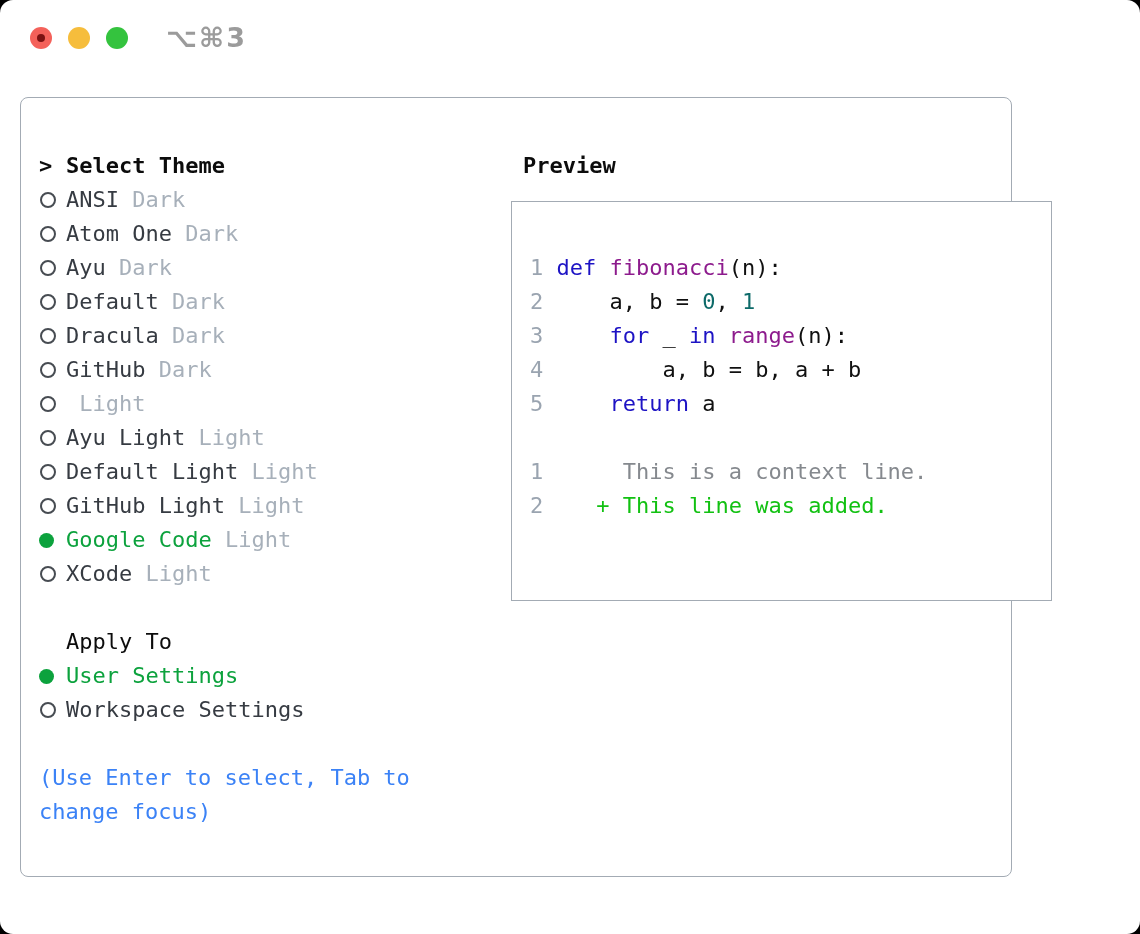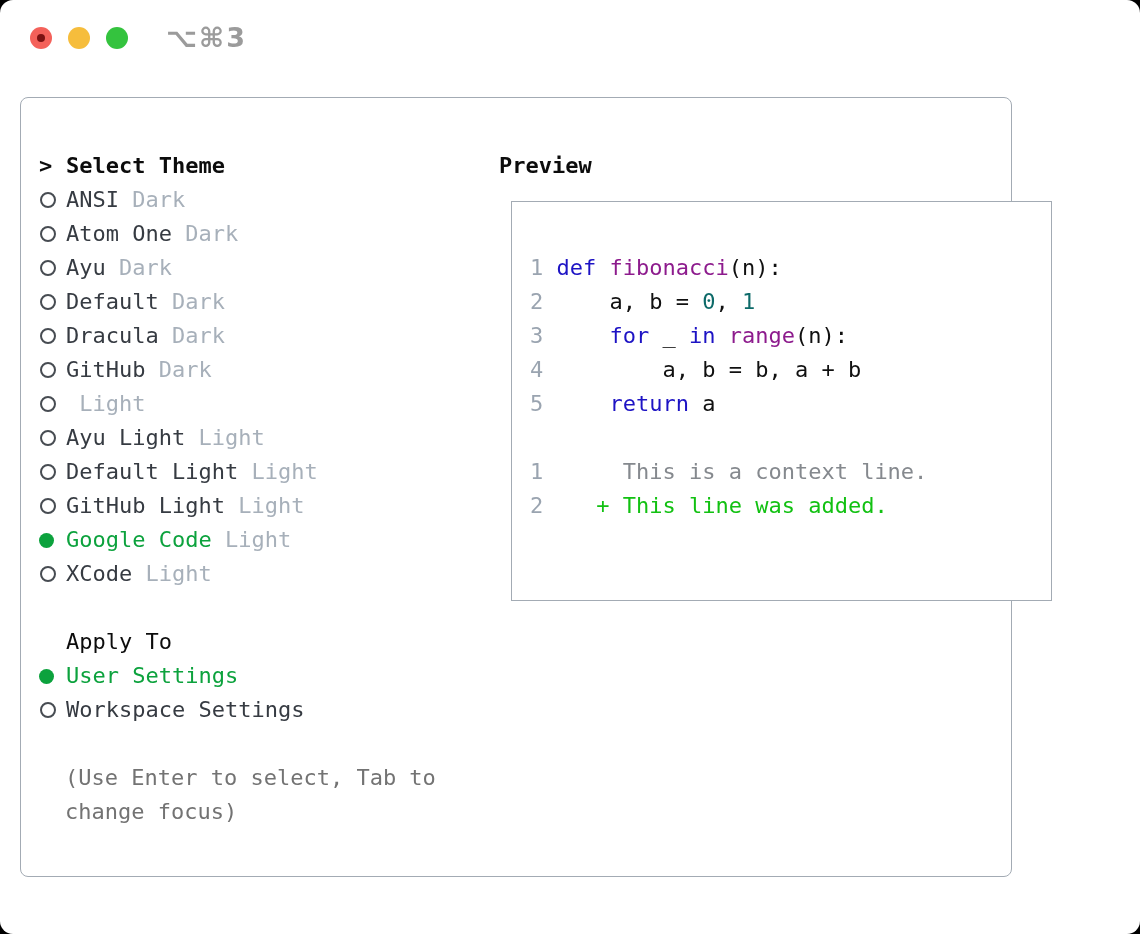--- a/index.html
+++ b/index.html
@@ -22,23 +22,23 @@
   .cell{display:inline-flex;width:27px;align-items:center;justify-content:flex-start;flex:0 0 27px;}
   .prompt{font-weight:700;color:#0c0c0c;}
   .hdr{font-weight:700;color:#0c0c0c;}
   .subhdr{font-weight:400;color:#0c0c0c;}
   .ring{width:12px;height:12px;border:2px solid #474c52;border-radius:50%;margin-left:1px;}
   .dotsel{width:15px;height:15px;border-radius:50%;background:#0ca23d;}
   .tname{color:#363b42;}
   .tname.sel{color:#0ca23d;}
   .variant{color:#a7b0ba;}
   .variant::before{content:" ";}
-  .help{position:absolute;left:18px;top:663px;font-size:22px;line-height:34px;color:#737373;white-space:pre;margin-left:26px;}
+  .help{position:absolute;left:18px;top:663px;font-size:22px;line-height:34px;color:#3b82f6;white-space:pre;}
   
-  .pv-label{position:absolute;left:478px;top:51px;height:34px;line-height:34px;font-size:22px;}
+  .pv-label{position:absolute;left:502px;top:51px;height:34px;line-height:34px;font-size:22px;}
   .pv-box{position:absolute;left:490px;top:103px;width:541px;height:400px;
           border:1.5px solid #a3abb4;background:#fff;box-sizing:border-box;
           padding:49px 0 0 18px;overflow:hidden;}
   .cline{height:34px;line-height:34px;font-size:22px;white-space:pre;}
   .tok-num{color:#9aa4b0;}
   .tok-pl{color:#101010;}
   .tok-kw{color:#1d13c4;}
   .tok-fn{color:#8d1b8d;}
   .tok-lit{color:#0d6a69;}
   .tok-ctx{color:#85898e;}

